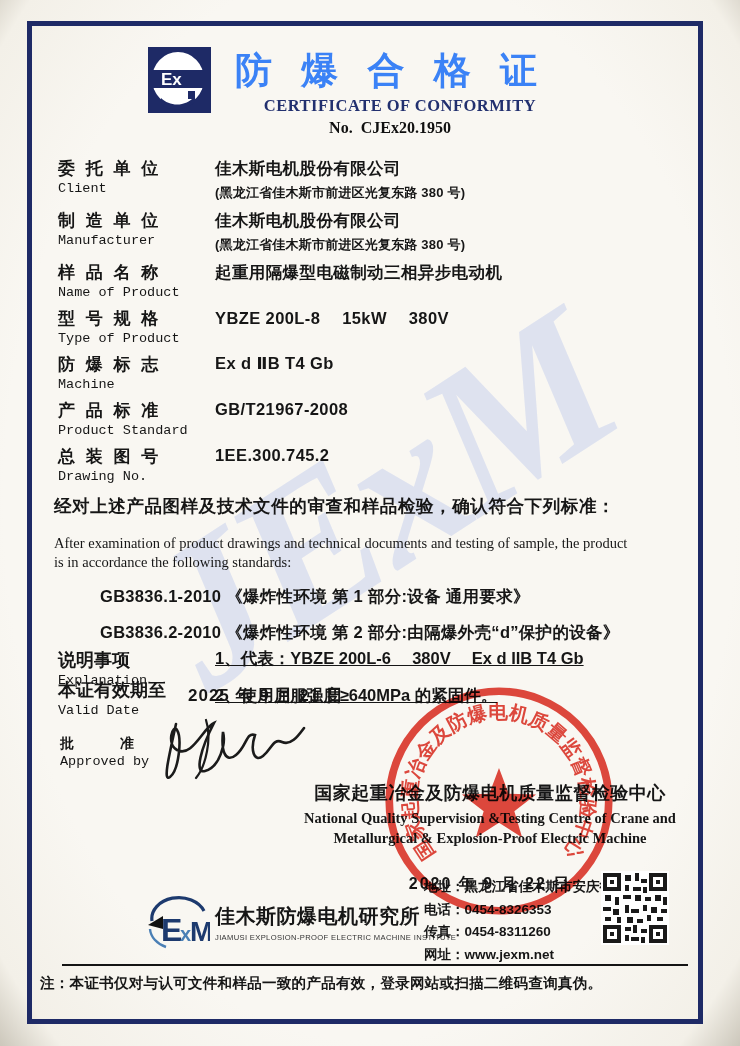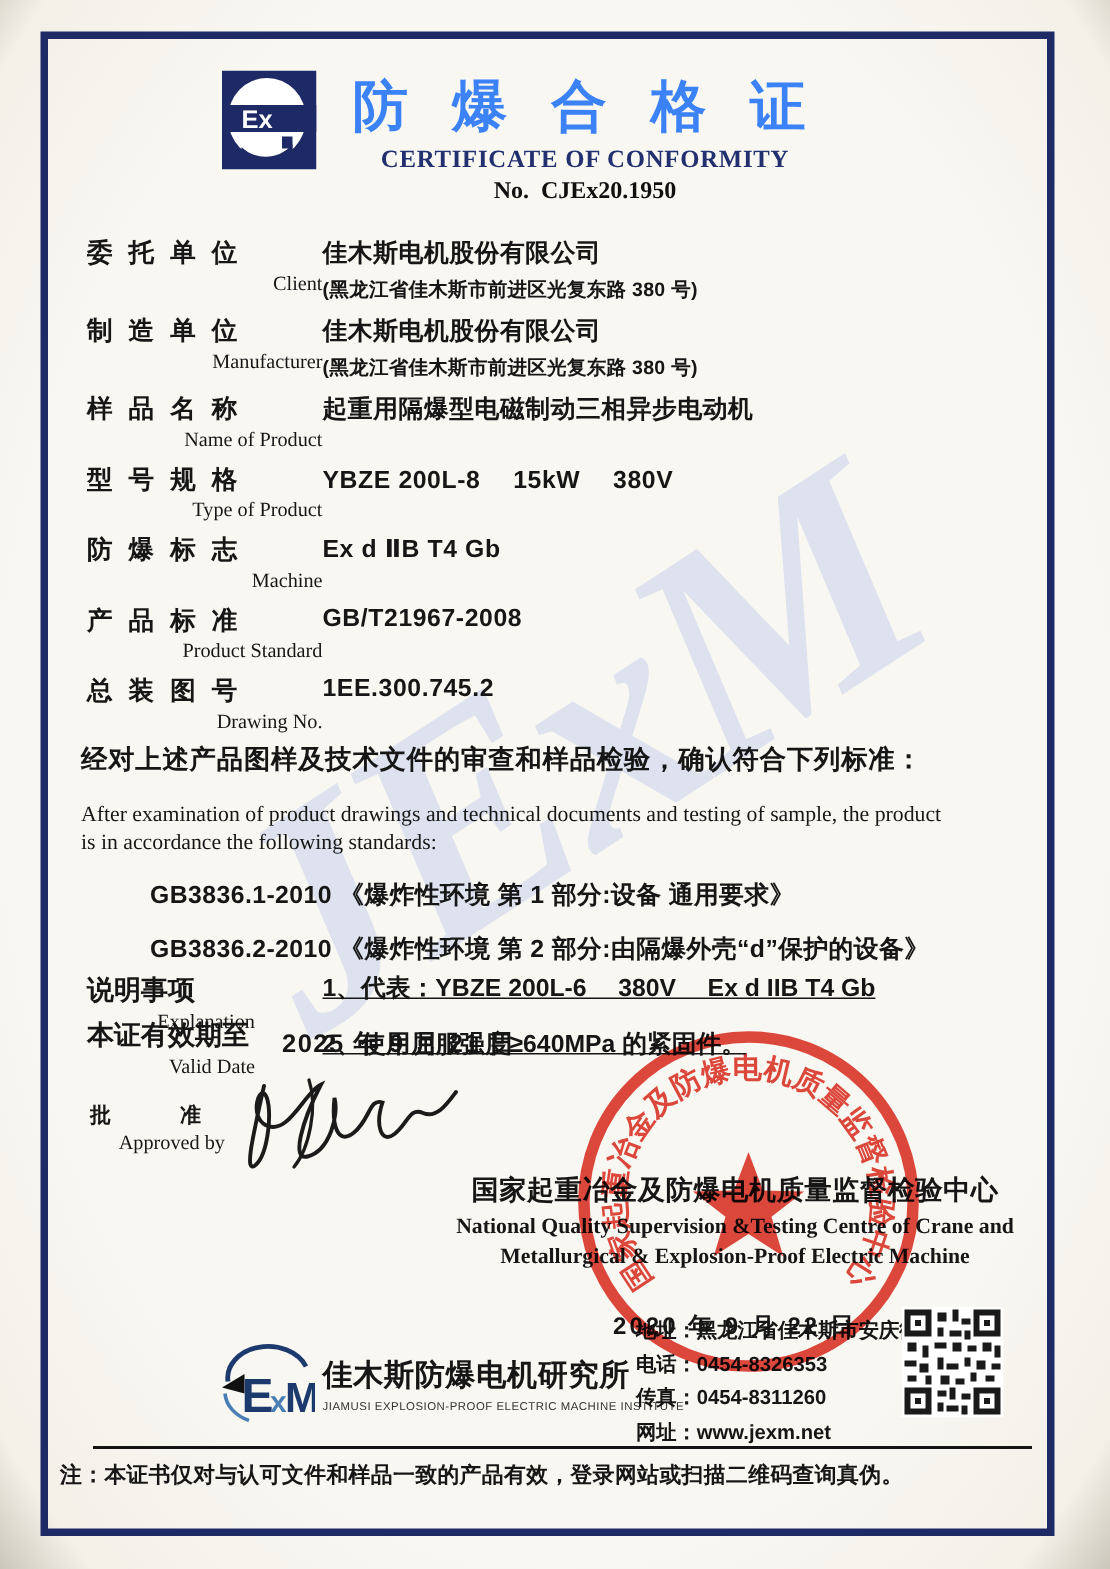--- a/index.html
+++ b/index.html
@@ -14,30 +14,30 @@
   
   .watermark{position:absolute;left:60px;top:230px;width:640px;height:540px;z-index:0;
     display:flex;align-items:center;justify-content:center;transform:rotate(-33deg);
     font-family:"Liberation Serif",serif;font-style:italic;font-weight:bold;
     font-size:205px;letter-spacing:-6px;color:#cdd5ee;opacity:.6;}
   
   .ex-logo{position:absolute;left:148px;top:47px;width:63px;height:66px;}
   .title{position:absolute;left:235px;top:46px;width:310px;text-align:center;
     font-family:"Liberation Serif","DejaVu Serif",serif;font-weight:bold;
     font-size:37px;color:#3b82f6;letter-spacing:10px;white-space:nowrap;}
-  .cert-en{position:absolute;left:225px;top:96px;width:330px;text-align:center;
+  .cert-en{position:absolute;left:235px;top:96px;width:330px;text-align:center;
     font-family:"Liberation Serif",serif;font-weight:bold;font-size:16.5px;color:#22306f;letter-spacing:.5px;}
   .cert-no{position:absolute;left:225px;top:119px;width:330px;text-align:center;
     font-family:"Liberation Serif",serif;font-weight:bold;font-size:16px;color:#101010;}
   
   .rows{position:absolute;left:58px;top:157px;width:610px;}
   .row{display:flex;margin-bottom:7px;}
   .lbl{width:157px;flex:none;}
   .lbl-cn{font-size:17px;font-weight:bold;letter-spacing:3px;white-space:nowrap;}
-  .lbl-en{font-size:13.5px;font-family:Liberation Serif, serif;margin-top:1px;text-align:right;}
+  .lbl-en{font-size:13.5px;font-family:Liberation Mono, monospace;margin-top:1px;}
   .val{padding-top:1px;}
   .val-main{font-size:16.5px;font-weight:bold;letter-spacing:.4px;}
   .val-sub{font-size:13px;font-weight:bold;margin-top:4px;letter-spacing:.2px;}
   
   .standards{position:absolute;left:54px;top:494px;width:630px;}
   .std-cn{font-size:17.5px;font-weight:bold;letter-spacing:.6px;}
   .std-en{font-size:14.5px;font-family:"Liberation Serif",serif;line-height:19px;margin-top:16px;}
   .std-item{font-size:16.5px;font-weight:bold;margin:14px 0 0 46px;letter-spacing:.3px;}
   
   .explain{position:absolute;left:58px;top:648px;display:flex;}

